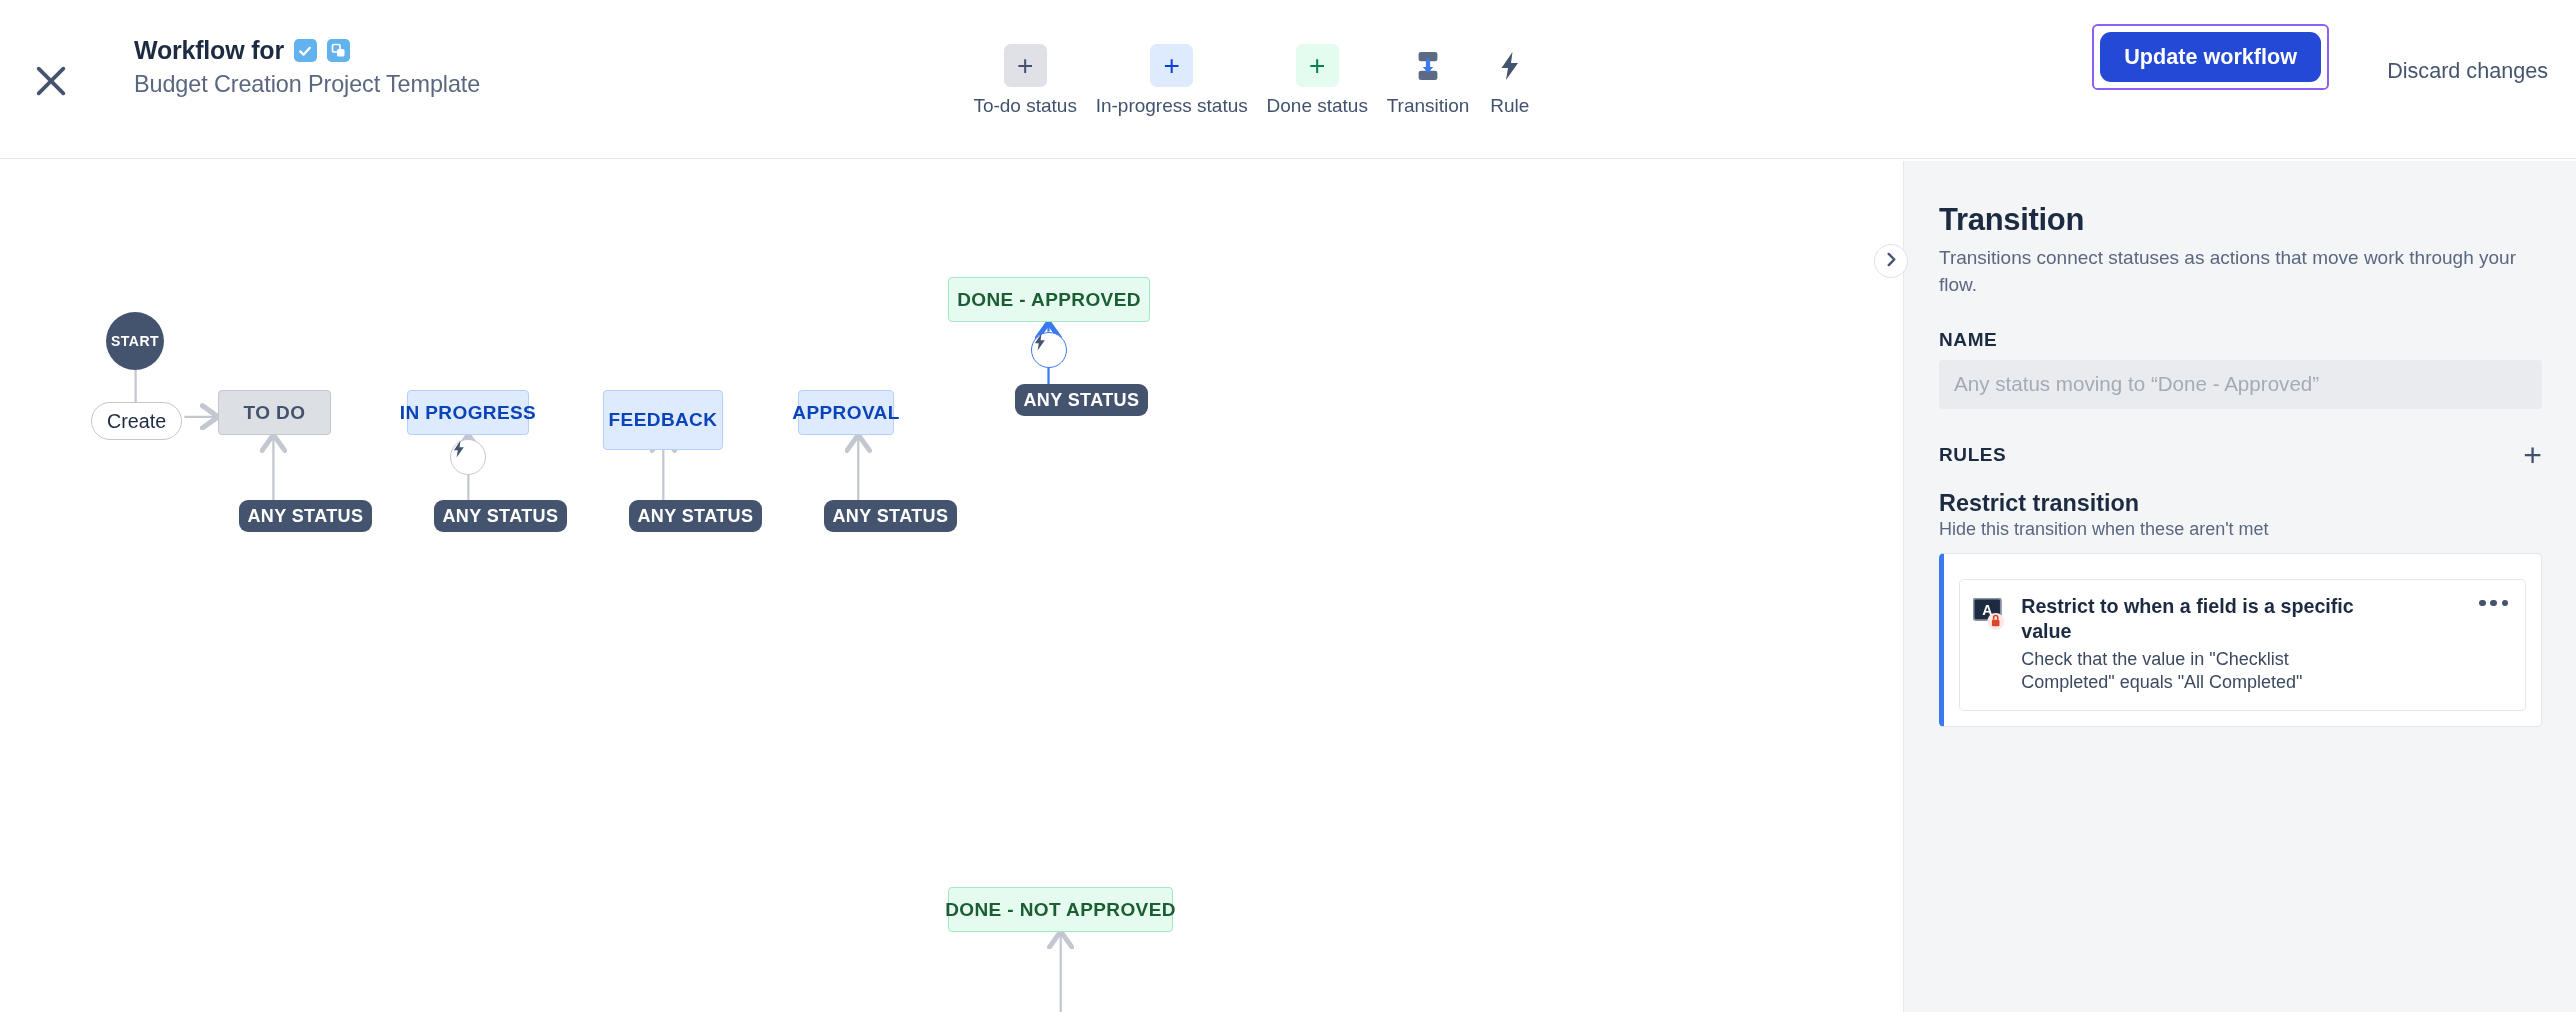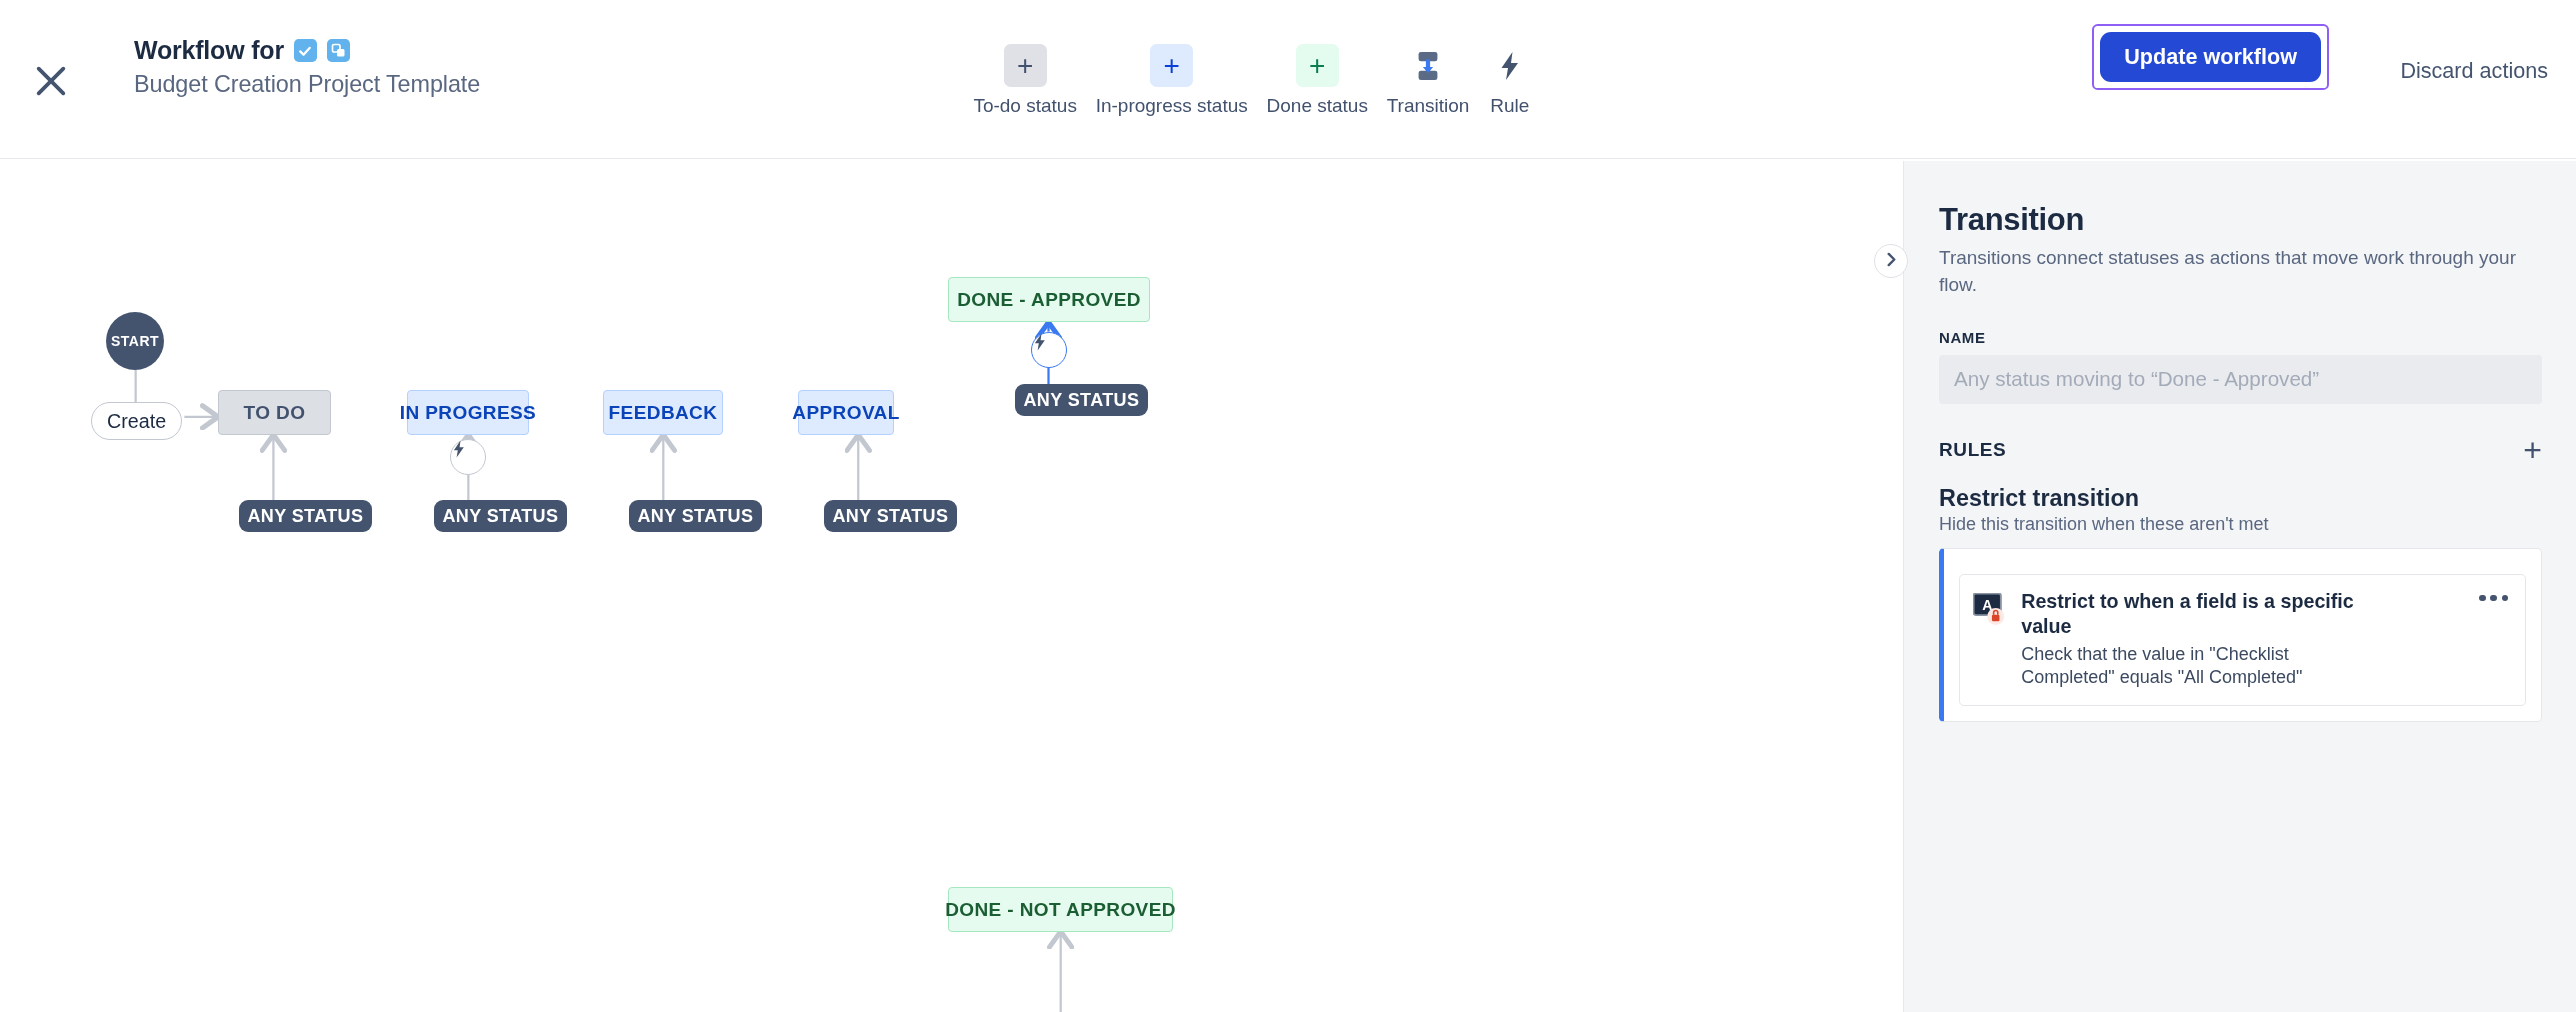--- a/index.html
+++ b/index.html
@@ -153,21 +153,21 @@
     overflow: hidden;
   }
   .panel-title {
     font-size: 31px; font-weight: bold; color: #1c2b41; letter-spacing: -0.3px;
   }
   .panel-desc {
     margin-top: 6.6px; font-size: 19px; color: #5a6781; line-height: 1.42;
     max-width: 581px;
   }
   .panel-label {
-    margin-top: 30px; font-size: 15px; font-weight: bold;
+    margin-top: 30px; font-size: 19px; font-weight: bold;
     color: #1c2b41; letter-spacing: 0.6px;
   }
   .name-input {
     margin-top: 9.4px; width: 603px; height: 49px;
     background: #e9ebef; border: none; border-radius: 3.8px;
     padding: 0 15px; font-size: 20.6px; color: #8993a4;
     font-family: "Liberation Sans", sans-serif;
   }
   .name-input::placeholder { color: #a3abb9; }
 
@@ -281,21 +281,21 @@
         </svg>
       </span>
       <span class="tool-label">Rule</span>
     </div>
   </div>
 
   <div class="actions">
     <div class="update-focus">
       <button class="update-btn">Update workflow</button>
     </div>
-    <button class="discard-btn">Discard actions</button>
+    <button class="discard-btn">Discard changes</button>
   </div>
 </div>
 
 <div class="canvas">
 
   <svg width="1903" height="851" viewBox="0 0 2029 908">
     <defs>
       <marker id="ah" markerWidth="12" markerHeight="12" refX="8" refY="6" orient="auto">
         <path d="M1 1 L8 6 L1 11" fill="none" stroke="#c2c7d0" stroke-width="2.2" stroke-linecap="round" stroke-linejoin="round"></path>
       </marker>
@@ -322,21 +322,21 @@
 
     <path d="M1131 908 L1131 822" stroke="#c2c7d0" stroke-width="2.4" fill="none" marker-end="url(#ah)"></path>
   </svg>
 
   <div class="start-node" style="left:106px; top:151px;">START</div>
 
   <div class="create-pill" style="left:91px; top:241px;">Create</div>
 
   <div class="node todo" style="left:218px; top:229px; width:113px; height:45px;">TO DO</div>
   <div class="node inprog" style="left:407px; top:229px; width:122px; height:45px;">IN PROGRESS</div>
-  <div class="node inprog" style="left:603px; top:229px; width:120px; height:45px;">FEEDBACK</div>
+  <div class="node inprog" style="left:603px; top:229px; width:120px; height:60px;">FEEDBACK</div>
   <div class="node inprog" style="left:798px; top:229px; width:96px; height:45px;">APPROVAL</div>
   <div class="node done" style="left:948px; top:116px; width:202px; height:45px;">DONE - APPROVED</div>
   <div class="node done" style="left:948px; top:726px; width:225px; height:45px;">DONE - NOT APPROVED</div>
 
   <div class="any-status" style="left:239px; top:339px;">ANY STATUS</div>
   <div class="any-status" style="left:434px; top:339px;">ANY STATUS</div>
   <div class="any-status" style="left:629px; top:339px;">ANY STATUS</div>
   <div class="any-status" style="left:824px; top:339px;">ANY STATUS</div>
   <div class="any-status" style="left:1015px; top:223px;">ANY STATUS</div>
 

